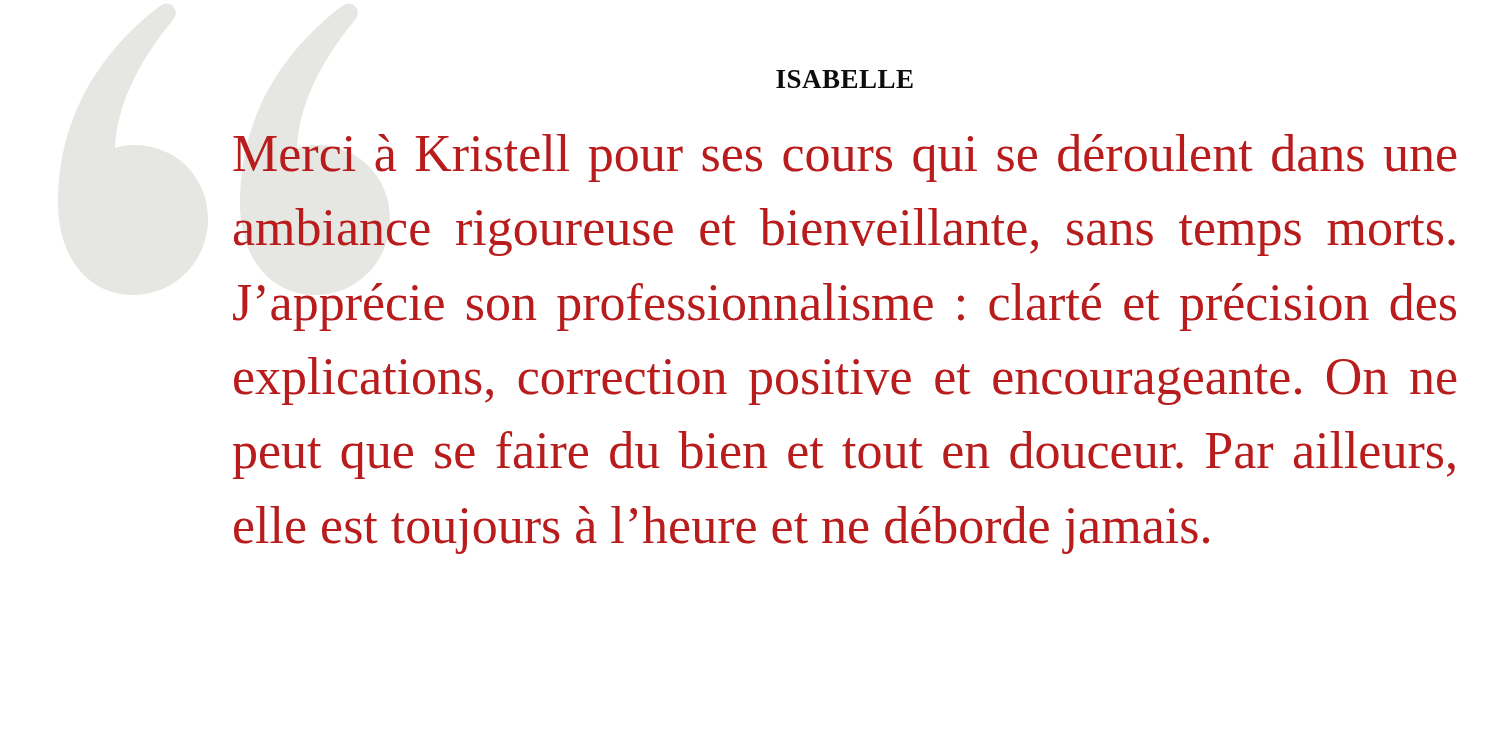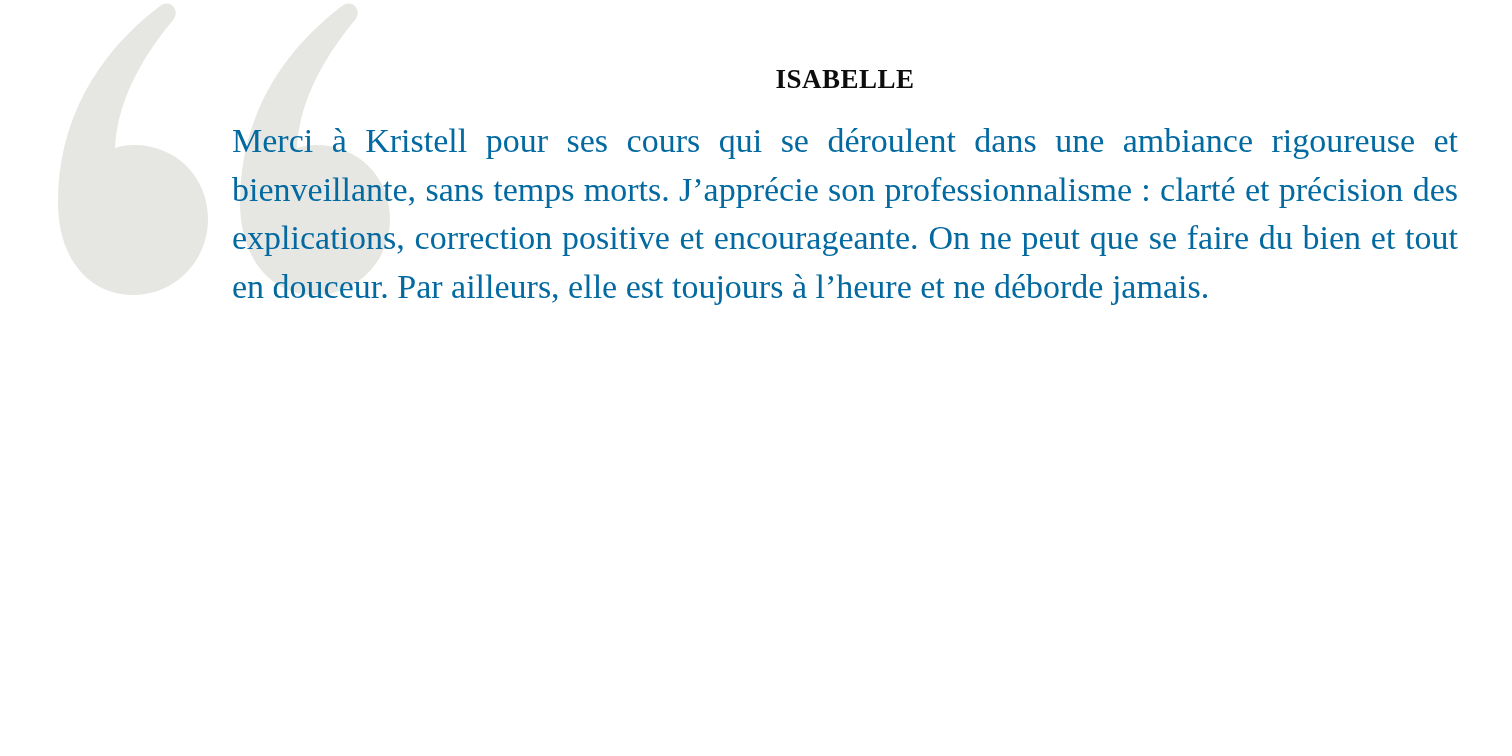--- a/index.html
+++ b/index.html
@@ -50,26 +50,26 @@
     font-weight: bold;
     font-size: 27px;
     letter-spacing: 0.5px;
     text-align: center;
     margin: 0 0 22px 0;
     color: #0d0d0d;
   }
 
   .quote-text {
     font-family: "Liberation Serif", serif;
-    font-size: 34px;
+    font-size: 52px;
     line-height: 1.43;
     text-align: justify;
     text-justify: inter-word;
     margin: 0;
-    color: #0369a1;
+    color: #b91c1c;
     hyphens: none;
   }
 </style>
 </head>
 <body>
 
 <div class="testimonial">
 
   <div class="quote-mark" aria-hidden="true">
     <svg viewBox="0 0 420 420" width="420" height="420" xmlns="http://www.w3.org/2000/svg">

